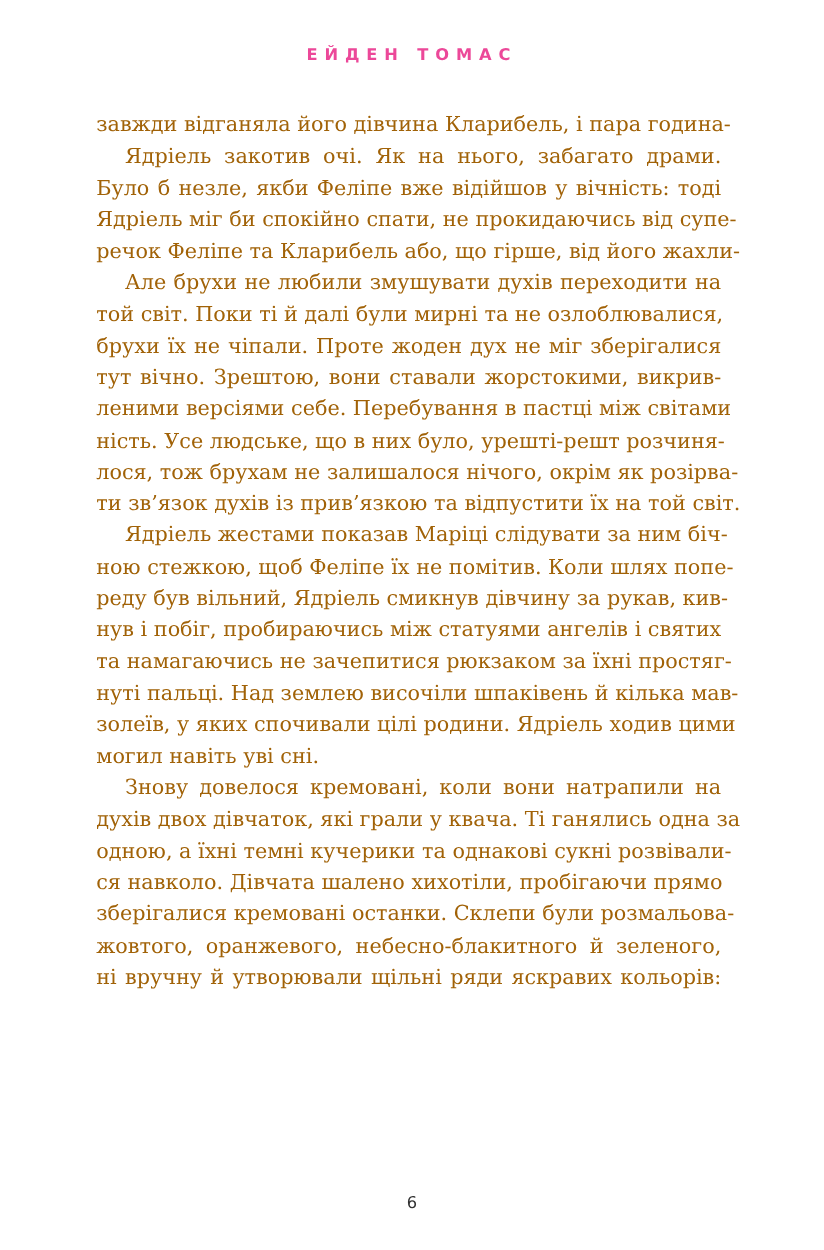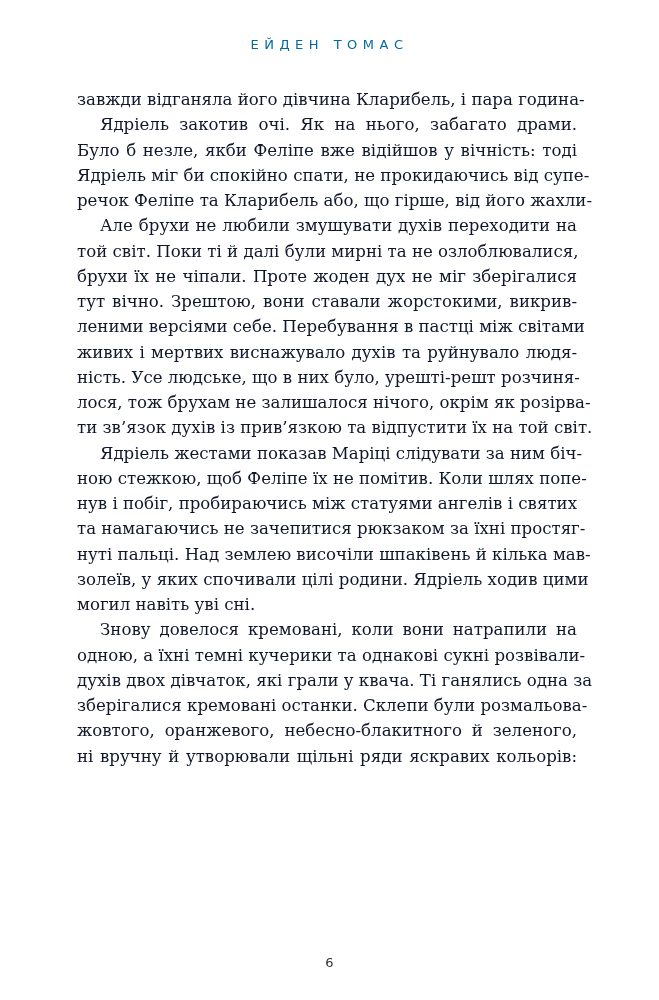--- a/index.html
+++ b/index.html
@@ -1,26 +1,26 @@
 <!DOCTYPE html>
 <html><head>
 <meta charset="utf-8">
 <style>
   html, body { margin: 0; padding: 0; background: #ffffff; }
   body { width: 659px; height: 1000px; position: relative; overflow: hidden; }
   .page { position: absolute; left: 0; top: 0; width: 659px; height: 1000px; background: #ffffff; }
   .running-head {
     position: absolute; top: 37px; left: 0; width: 659px; text-align: center;
     font-family: "DejaVu Sans", sans-serif; font-size: 13px; letter-spacing: 5.5px;
-    color: #0369a1; font-weight: normal;
+    color: #ec4899; font-weight: bold;
   }
   .text-block {
     position: absolute; left: 77px; top: 87px; width: 500px;
     font-family: "DejaVu Serif", serif; font-size: 16.6px; line-height: 25.25px;
-    color: #0f172a;
+    color: #a16207;
   }
   .line {
     display: block; white-space: nowrap; height: 25.25px;
     text-align: justify; text-align-last: justify;
   }
   .line.indent { padding-left: 23px; }
   .line.last { text-align-last: left; }
   .folio {
     position: absolute; top: 955px; left: 0; width: 659px; text-align: center;
     font-family: "DejaVu Sans", sans-serif; font-size: 13px; color: #333;
@@ -44,40 +44,41 @@
       <span class="line">Ядріель міг би спокійно спати, не прокидаючись від супе-</span>
       <span class="line">речок Феліпе та Кларибель або, що гірше, від його жахли-</span>
     </div>
 
     <div>
       <span class="line indent">Але брухи не любили змушувати духів переходити на</span>
       <span class="line">той світ. Поки ті й далі були мирні та не озлоблювалися,</span>
       <span class="line">брухи їх не чіпали. Проте жоден дух не міг зберігалися</span>
       <span class="line">тут вічно. Зрештою, вони ставали жорстокими, викрив-</span>
       <span class="line">леними версіями себе. Перебування в пастці між світами</span>
-      <span class="line">живих і мертвих виснажувало духів та руйнувало людя-</span>
       <span class="line">ність. Усе людське, що в них було, урешті-решт розчиня-</span>
       <span class="line">лося, тож брухам не залишалося нічого, окрім як розірва-</span>
       <span class="line last">ти зв’язок духів із прив’язкою та відпустити їх на той світ.</span>
     </div>
 
     <div>
       <span class="line indent">Ядріель жестами показав Маріці слідувати за ним біч-</span>
       <span class="line">ною стежкою, щоб Феліпе їх не помітив. Коли шлях попе-</span>
+      <span class="line">реду був вільний, Ядріель смикнув дівчину за рукав, кив-</span>
       <span class="line">нув і побіг, пробираючись між статуями ангелів і святих</span>
       <span class="line">та намагаючись не зачепитися рюкзаком за їхні простяг-</span>
       <span class="line">нуті пальці. Над землею височіли шпаківень й кілька мав-</span>
       <span class="line">золеїв, у яких спочивали цілі родини. Ядріель ходив цими</span>
       <span class="line last">могил навіть уві сні.</span>
     </div>
 
     <div>
       <span class="line indent">Знову довелося кремовані, коли вони натрапили на</span>
+      <span class="line">духів двох дівчаток, які грали у квача. Ті ганялись одна за</span>
       <span class="line">одною, а їхні темні кучерики та однакові сукні розвівали-</span>
-      <span class="line">духів двох дівчаток, які грали у квача. Ті ганялись одна за</span>
+      <span class="line">ся навколо. Дівчата шалено хихотіли, пробігаючи прямо</span>
       <span class="line">зберігалися кремовані останки. Склепи були розмальова-</span>
       <span class="line">жовтого, оранжевого, небесно-блакитного й зеленого,</span>
       <span class="line">ні вручну й утворювали щільні ряди яскравих кольорів:</span>
     </div>
   </div>
 
   <div class="folio">6</div>
 </div>
 
 </body></html>

